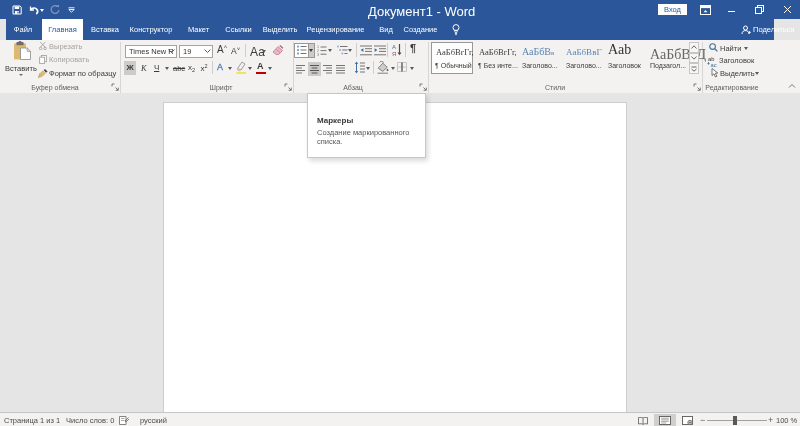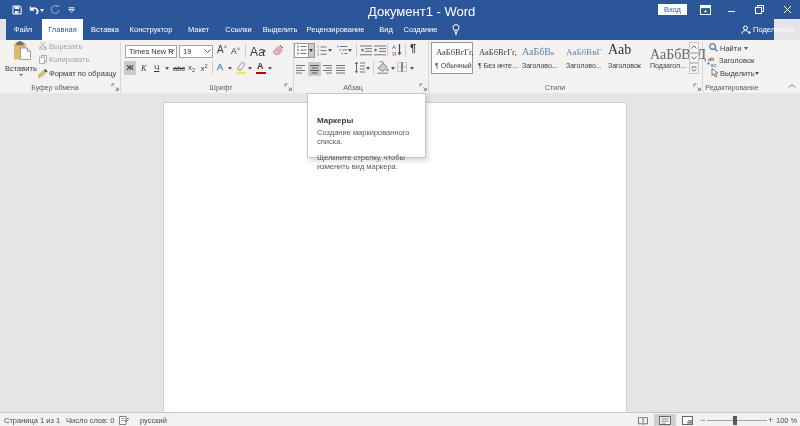--- a/index.html
+++ b/index.html
@@ -354,21 +354,20 @@
     </svg>
     <span class="rtxt" style="left:720px;top:28.5px;">Выделить</span>
     <div class="arr" style="left:755px;top:32px;"></div>
   </div>
 
   <div id="docarea" class="abs">
     <div id="page"></div>
     <div id="tooltip">
       <div class="tt1">Маркеры</div>
       <div class="tt2">Создание маркированного списка.</div>
-      <div class="tt2" style="margin-top:7px;">Щелкните стрелку, чтобы изменить вид маркера.</div>
     </div>
   </div>
 
   <div id="statusbar" class="abs">
     <span class="sbit" style="left:4px;">Страница 1 из 1</span>
     <span class="sbit" style="left:66px;">Число слов: 0</span>
     <svg class="abs" style="left:119px;top:2.5px;" width="10" height="9" viewBox="0 0 10 9">
       <path d="M0.5 0.5 h6.5 v8 h-6.5 Z" fill="#fff" stroke="#666" stroke-width="0.8"></path>
       <path d="M2 2.5 h3.5 M2 4.5 h3.5" stroke="#888" stroke-width="0.7"></path>
       <path d="M6 5 l3.5 -3.5 M6 5 l1 1 l3 -3" stroke="#666" stroke-width="0.8" fill="none"></path>

